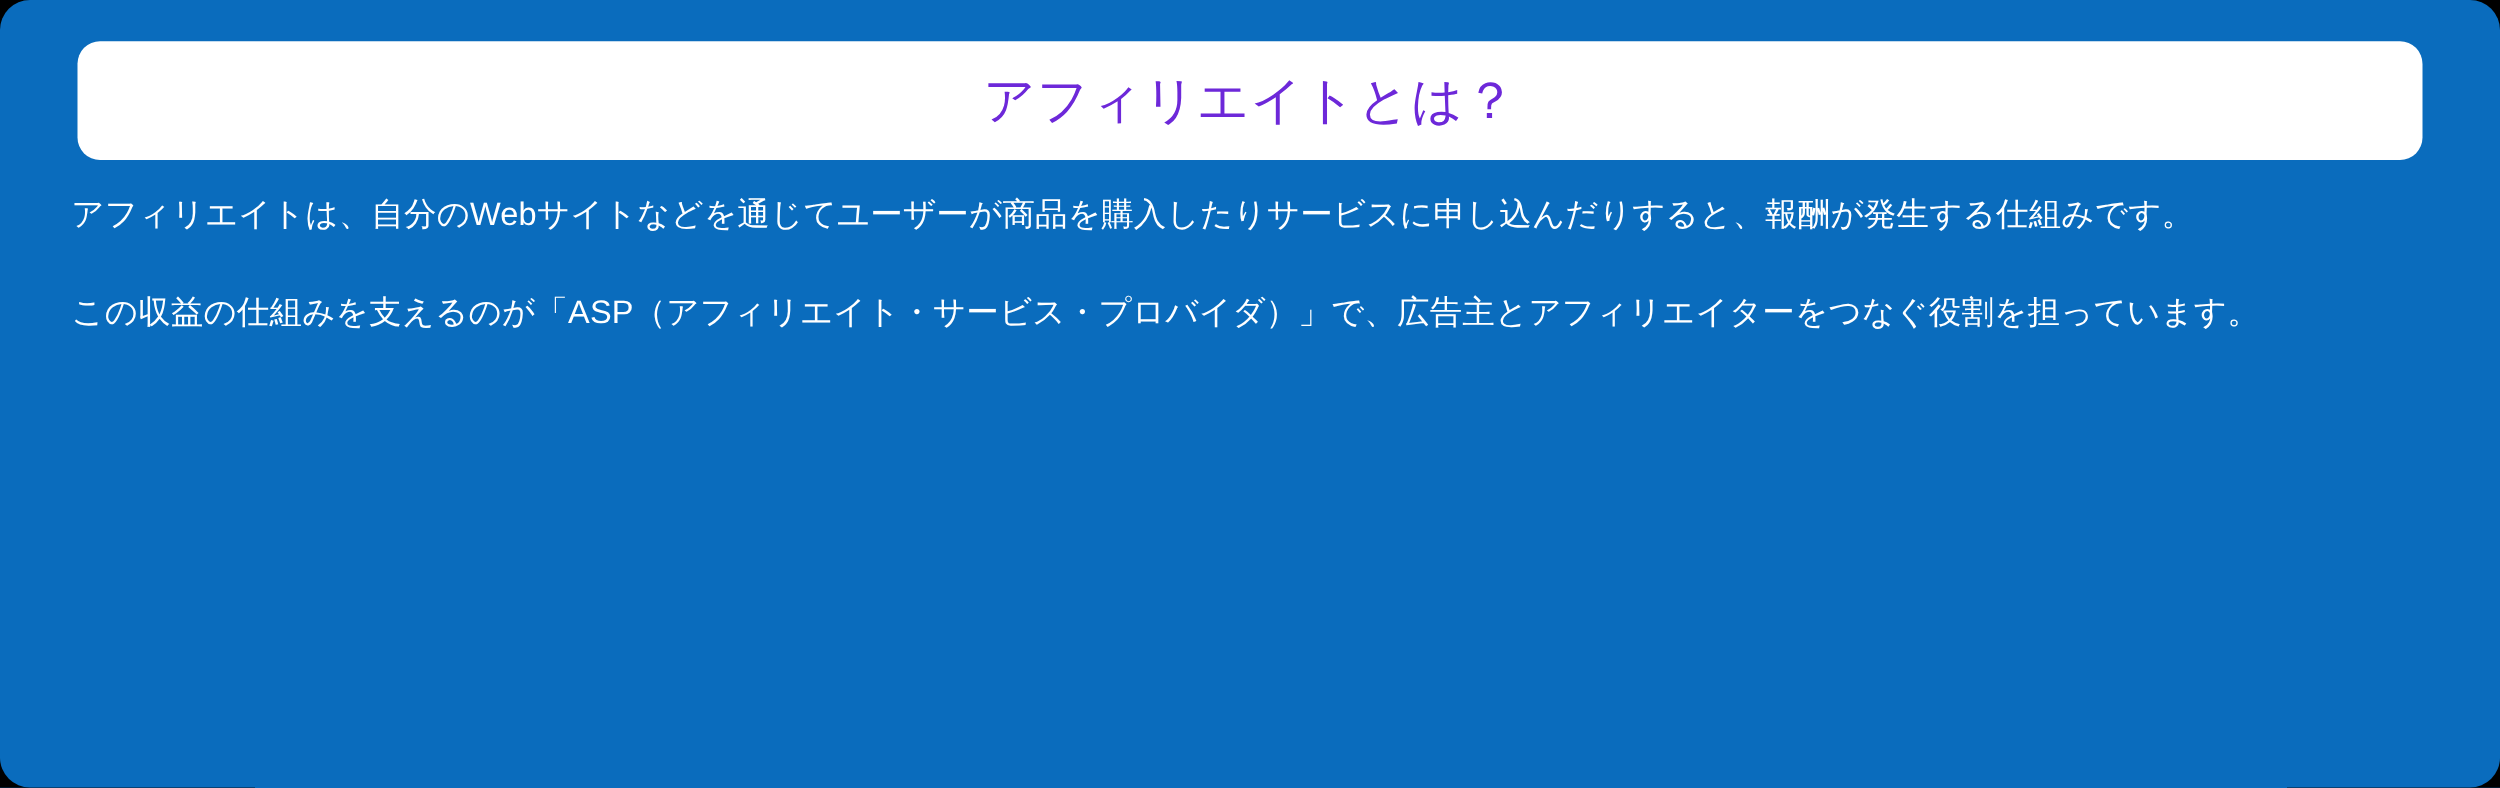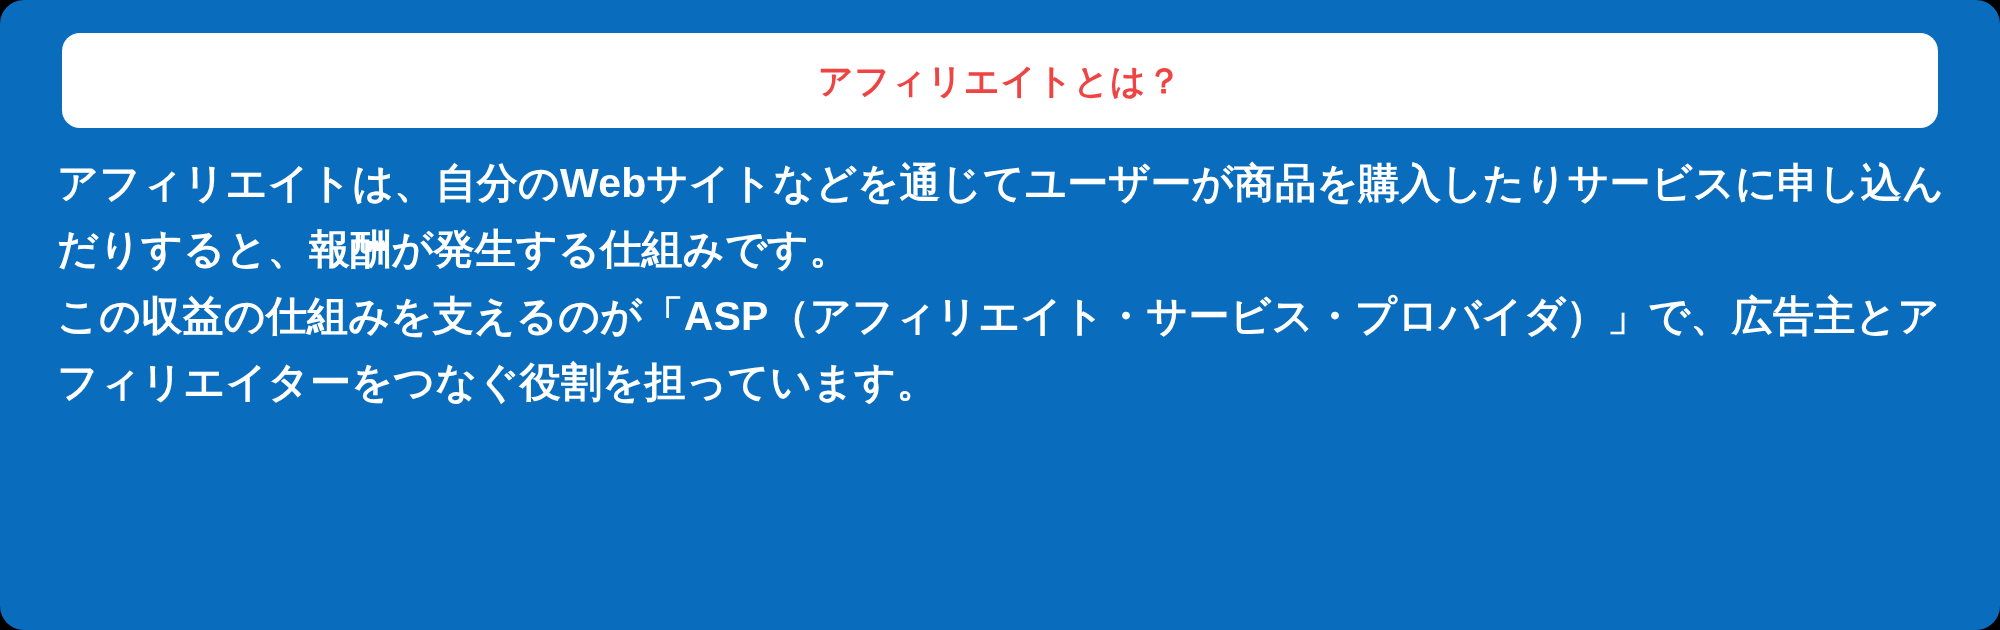--- a/index.html
+++ b/index.html
@@ -34,46 +34,46 @@
     width: 1876px;
     height: 95px;
     background: #ffffff;
     border-radius: 18px;
     display: flex;
     align-items: center;
     justify-content: center;
   }
 
   .title-text {
-    color: #ef4444;
-    font-size: 35px;
-    font-weight: bold;
+    color: #6d28d9;
+    font-size: 41px;
+    font-weight: normal;
     letter-spacing: 0.02em;
     line-height: 1;
     white-space: nowrap;
   }
 
   .body-area {
     position: absolute;
     left: 57px;
     top: 150px;
     width: 1900px;
   }
 
   .para {
     color: #ffffff;
-    font-size: 41px;
+    font-size: 26px;
     line-height: 1.62;
     letter-spacing: 0.005em;
     margin: 0;
     white-space: pre-wrap;
-    font-weight: bold;
   }
 
   .para + .para {
+    margin-top: 36px;
   }
 </style>
 </head>
 <body>
 
 <div class="callout-card">
 
   <div class="title-bar">
     <h1 class="title-text">アフィリエイトとは？</h1>
   </div>

